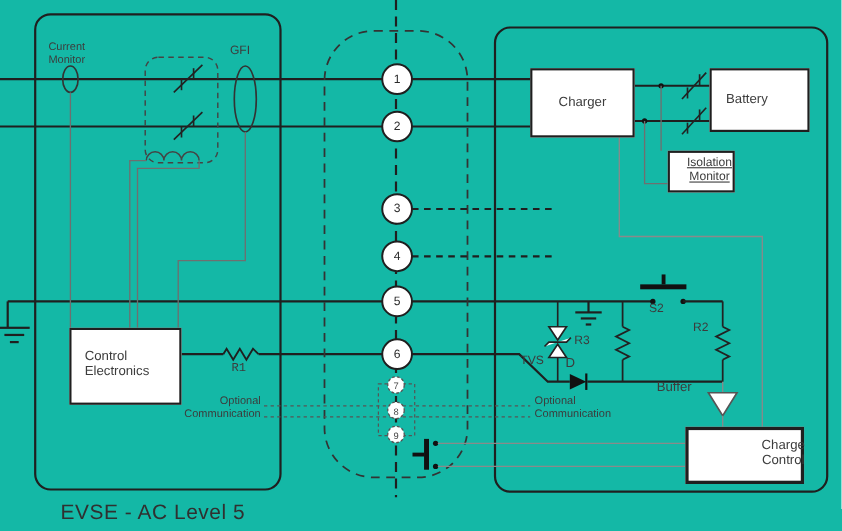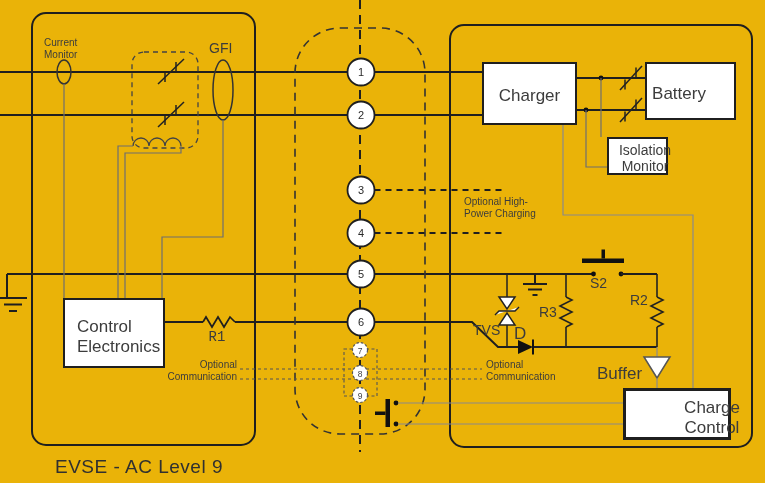--- a/index.html
+++ b/index.html
@@ -1,24 +1,24 @@
 <!DOCTYPE html>
 <html><head>
 <meta charset="utf-8">
 <style>
   html,body { margin:0; padding:0; background:#ffffff; }
   #canvas {
-    position:relative; width:765px; height:483px; background:#eab308;
+    position:relative; width:765px; height:483px; background:#14b8a6;
     font-family:"Liberation Sans", sans-serif; color:#3c3c3c; overflow:hidden;
   }
   #wires { position:absolute; left:0; top:0; }
   .lbl { position:absolute; white-space:pre-line; color:#3c3c3c; line-height:1.15; }
   .f10 { font-size:10px; }
-  .f11 { font-size:14px; }
-  .f12 { font-size:17px; }
+  .f11 { font-size:11px; }
+  .f12 { font-size:12px; }
   .ctr { text-align:center; }
   .rgt { text-align:right; }
   .pin-num { position:absolute; width:26px; text-align:center; font-size:11px; color:#2a2a2a; }
   .pin-num-sm { position:absolute; width:16px; text-align:center; font-size:8.5px; color:#444; }
   .box { position:absolute; background:#ffffff; border:2px solid #1f1f1f; box-sizing:border-box; }
   .box-thick { border-width:3px; }
   .title { position:absolute; font-size:19px; letter-spacing:0.5px; color:#303030; }
 </style>
 </head>
 <body>
@@ -204,39 +204,37 @@
 
   <div class="lbl f10" style="left:44px; top:37px;">Current
 Monitor</div>
   <div class="lbl f11" style="left:209px; top:40px;">GFI</div>
   <div class="lbl f12" style="left:77px; top:317px;">Control
 Electronics</div>
   <div class="lbl f11 ctr" style="left:202px; top:329px; width:30px;font-family:Liberation Mono, monospace;">R1</div>
   <div class="lbl f10 rgt" style="left:138px; top:359px; width:99px;">Optional
 Communication</div>
 
-  <div class="lbl f10" style="left:464px; top:196px;">Optional High-
-Power Charging</div>
 
   <div class="lbl f12 ctr" style="left:482px; top:86px; width:95px;">Charger</div>
   <div class="lbl f12 ctr" style="left:645px; top:84px; width:68px;">Battery</div>
-  <div class="lbl f11 ctr" style="left:607px; top:142px; width:76px;">Isolation
+  <div class="lbl f11 ctr" style="left:607px; top:142px; width:76px;text-decoration:underline;">Isolation
 Monitor</div>
   <div class="lbl f11" style="left:473px; top:303px;margin-top:19px;">TVS</div>
   <div class="lbl f12" style="left:514px; top:324px;">D</div>
-  <div class="lbl f11" style="left:539px; top:304px;">R3</div>
+  <div class="lbl f11" style="left:522px; top:304px;">R3</div>
   <div class="lbl f11" style="left:630px; top:292px;">R2</div>
   <div class="lbl f11" style="left:590px; top:275px;">S2</div>
-  <div class="lbl f12" style="left:597px; top:364px;">Buffer</div>
+  <div class="lbl f12" style="left:597px; top:345px;">Buffer</div>
   <div class="lbl f12 ctr" style="left:646px; top:398px; width:132px;">Charge
 Control</div>
   <div class="lbl f10" style="left:486px; top:359px;">Optional
 Communication</div>
 
-  <div class="title" style="left:55px; top:456px;">EVSE - AC Level 9</div>
+  <div class="title" style="left:55px; top:456px;">EVSE - AC Level 5</div>
 
   <span class="pin-num" style="left:348px; top:66px;">1</span>
   <span class="pin-num" style="left:348px; top:109px;">2</span>
   <span class="pin-num" style="left:348px; top:184px;">3</span>
   <span class="pin-num" style="left:348px; top:227px;">4</span>
   <span class="pin-num" style="left:348px; top:268px;">5</span>
   <span class="pin-num" style="left:348px; top:316px;">6</span>
   <span class="pin-num-sm" style="left:352px; top:345.5px;">7</span>
   <span class="pin-num-sm" style="left:352px; top:368.5px;">8</span>
   <span class="pin-num-sm" style="left:352px; top:390.5px;">9</span>

